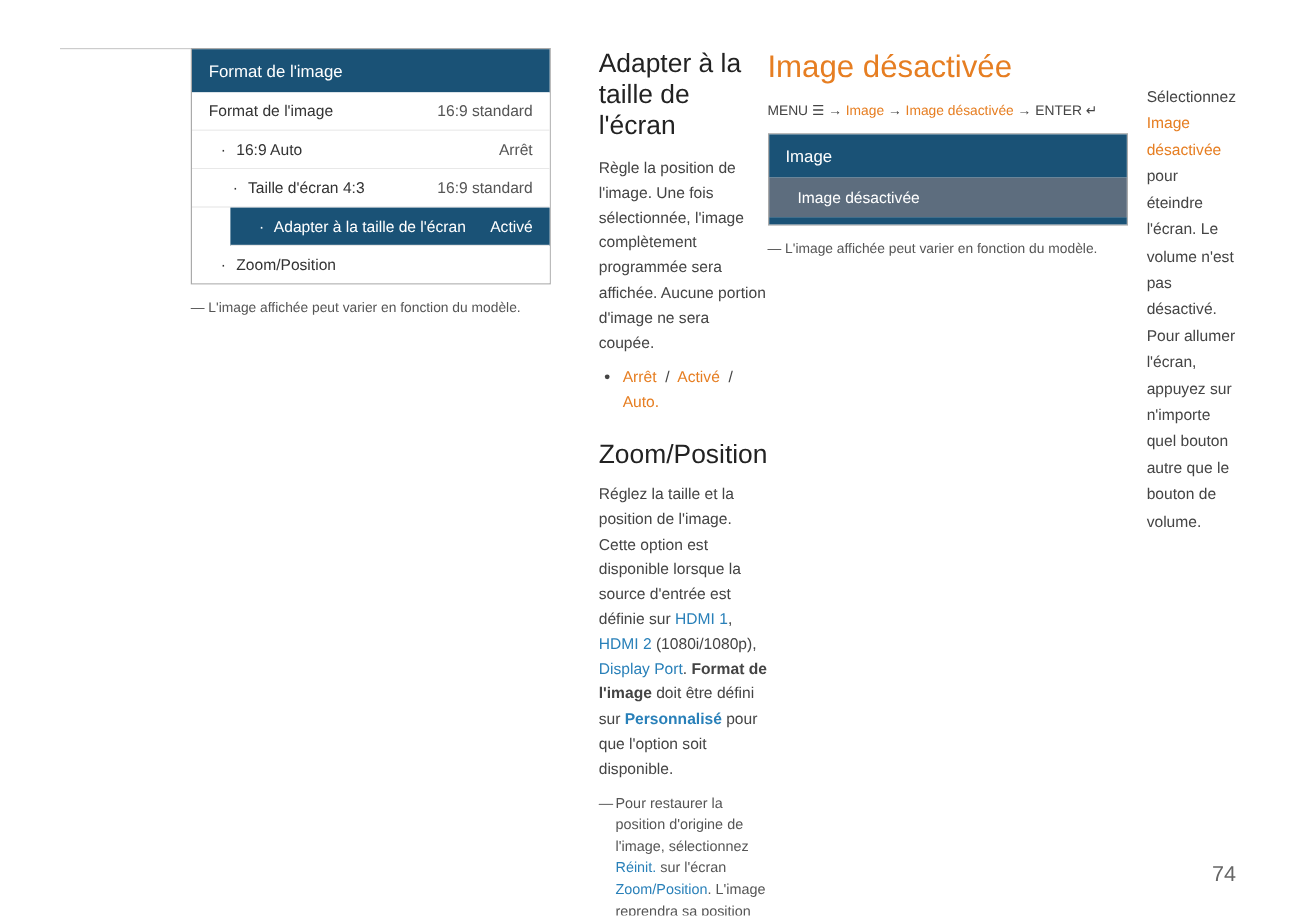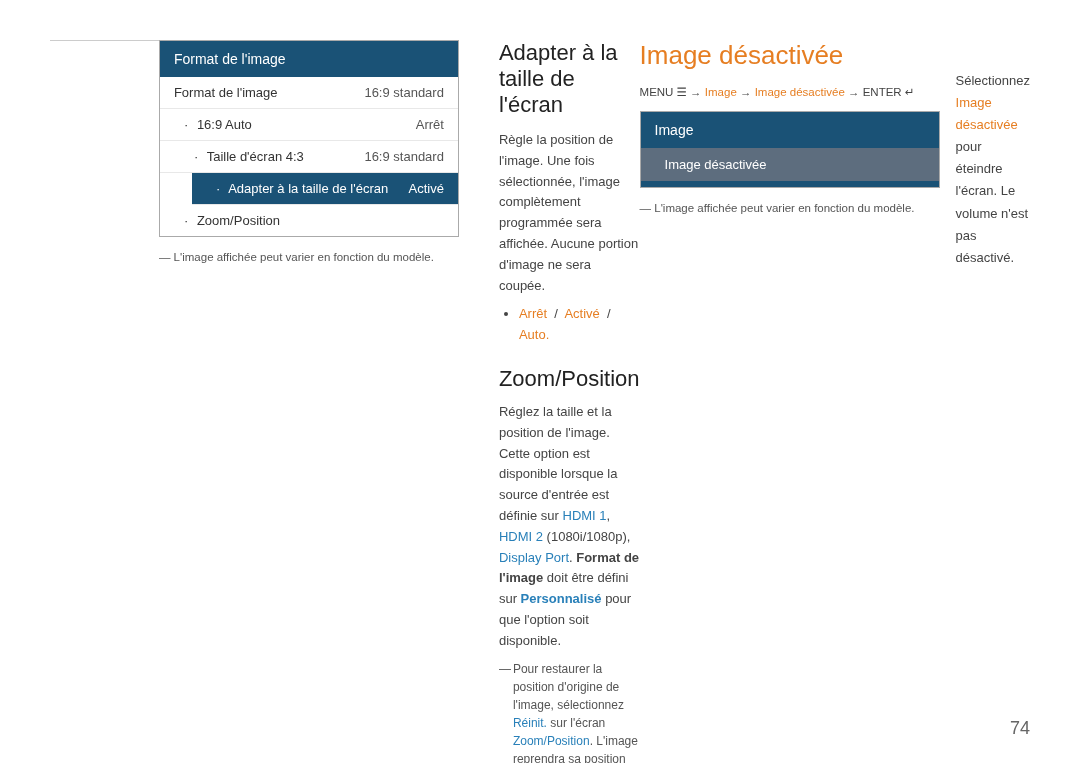--- a/index.html
+++ b/index.html
@@ -352,17 +352,18 @@
 
       <p class="bottom-footer-note">— L'image affichée peut varier en fonction du modèle.</p>
     </div>
 
     <div class="bottom-right">
       <p class="bottom-right-body">
         Sélectionnez <a class="link-orange">Image désactivée</a>
         
         pour éteindre l'écran. Le volume n'est pas désactivé.
       </p>
+      <p class="bottom-right-body">Pour allumer l'écran, appuyez sur n'importe quel bouton autre que le bouton de volume.</p>
     </div>
   </div>
 
   <div class="page-number">74</div>
 </div>
 
 </body></html>

